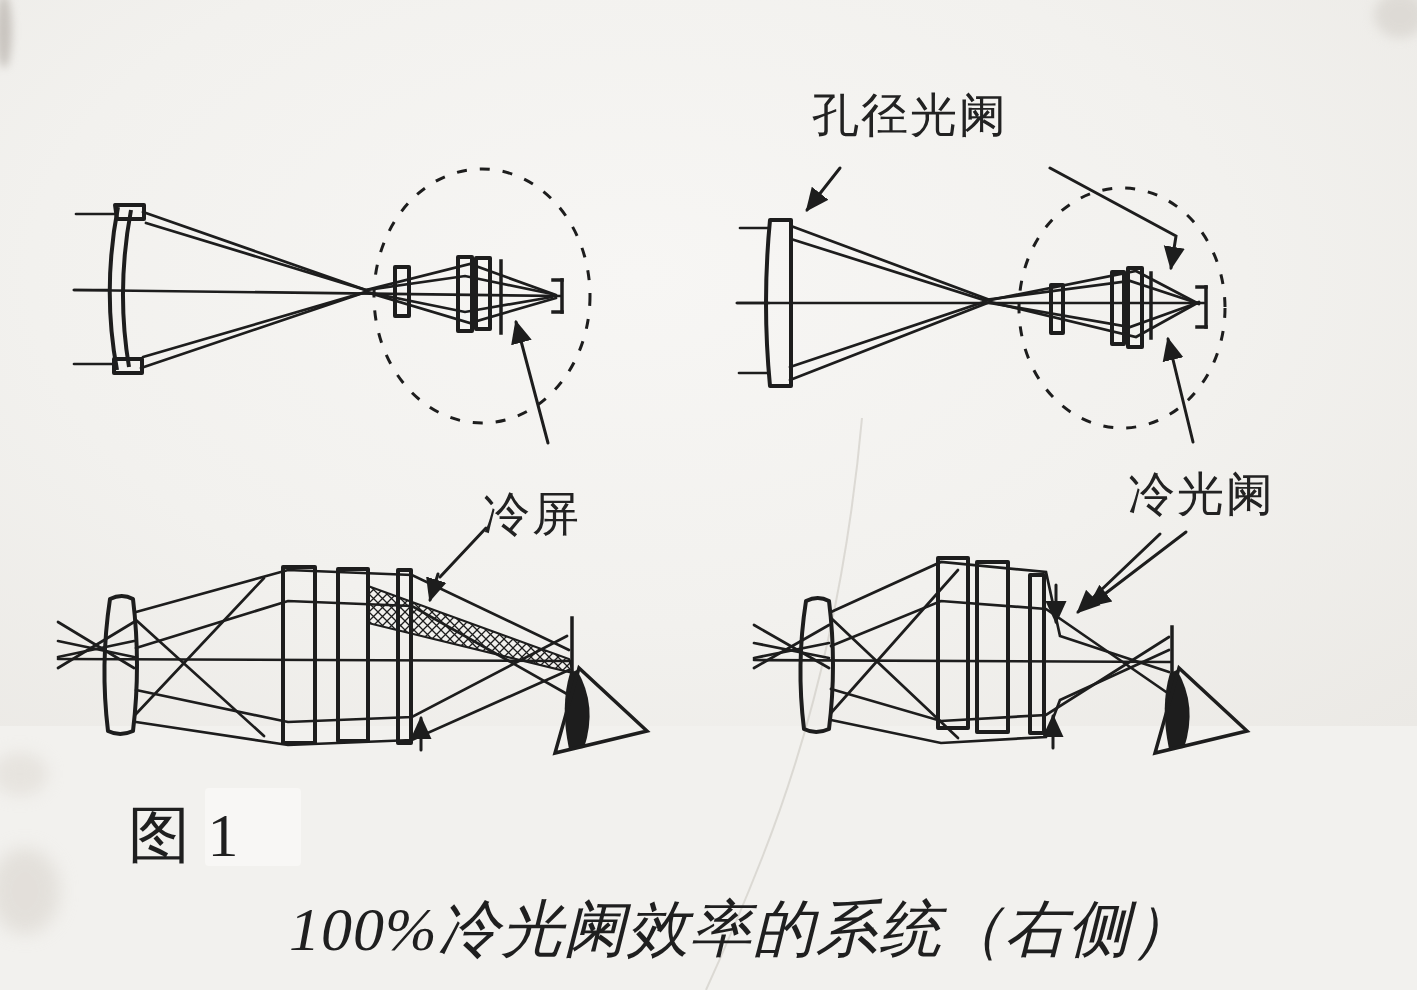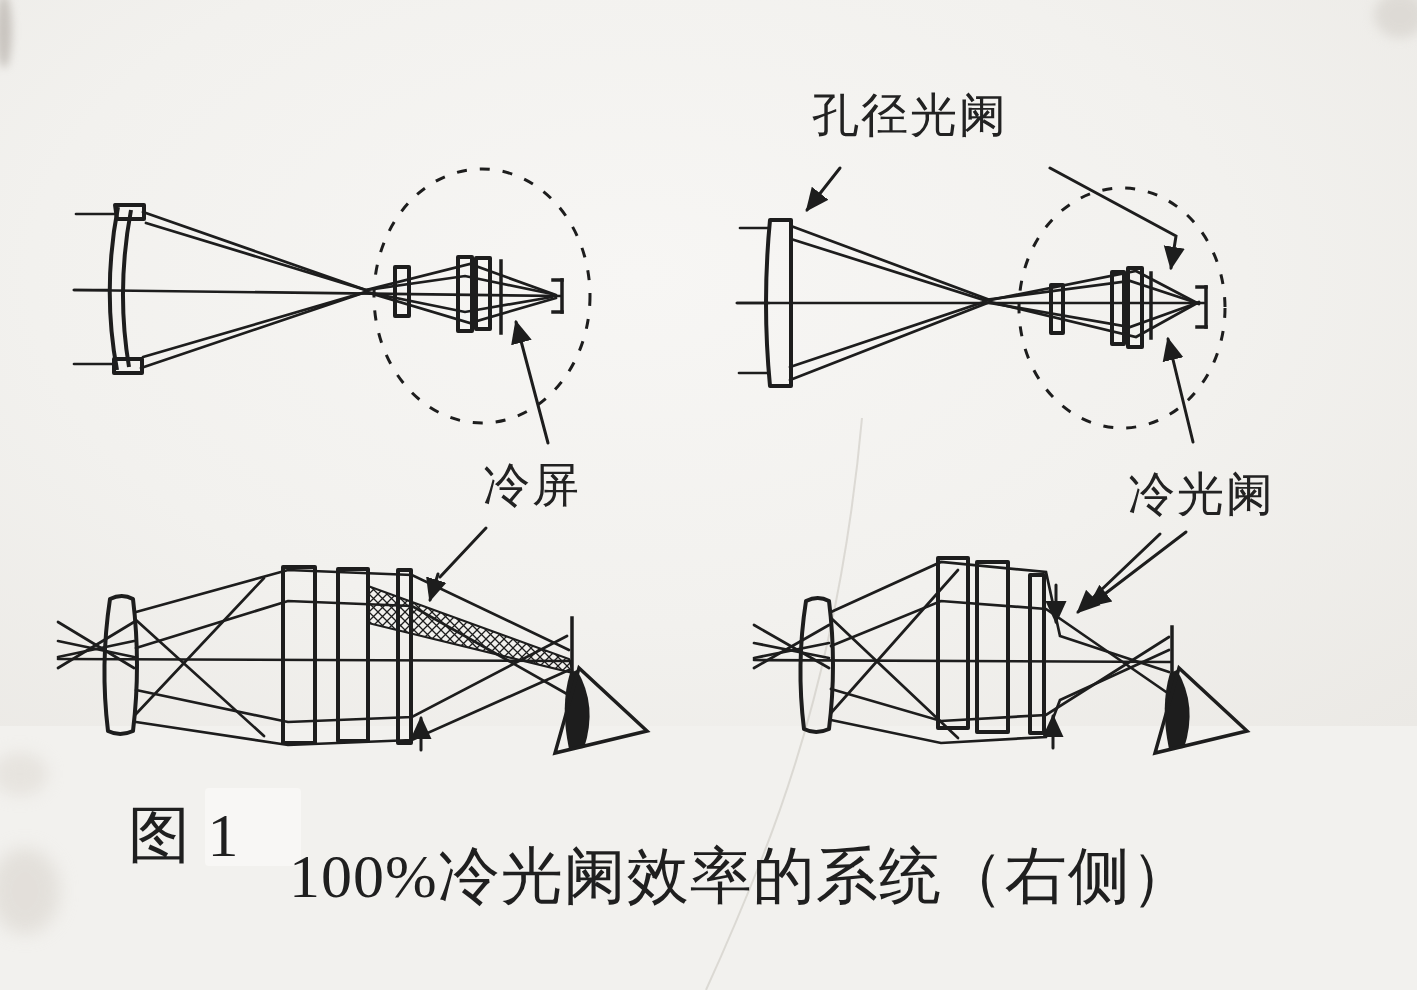--- a/index.html
+++ b/index.html
@@ -167,24 +167,24 @@
       </g>
       <g>
         <path class="th" d="M1172 627 V702"></path>
         <path class="inkfill" d="M1177 670 Q1198 706 1184 748 L1169 749 Q1160 706 1170 673 Z"></path>
         <path class="th" d="M1179 668 L1247 731 L1155 753 Z"></path>
       </g>
     </g>
   </svg>
 
   <div class="label" style="left:812px;top:84px;">孔径光阑</div>
-  <div class="label" style="left:483px;top:454px;">冷屏</div>
+  <div class="label" style="left:483px;top:483px;">冷屏</div>
   <div class="label" style="left:1128px;top:463px;font-family:Liberation Mono, monospace;">冷光阑</div>
 
   <div class="whiteout"></div>
   <div class="cap" style="left:116px;top:793px;">图 1</div>
-  <div class="cap" style="left:277px;top:834px;">100%冷光阑效率的系统（右侧）</div>
+  <div class="cap" style="left:277px;top:887px;font-style:italic;">100%冷光阑效率的系统（右侧）</div>
 
   <div class="smudge sm1"></div>
   <div class="smudge sm2"></div>
   <div class="smudge sm3"></div>
   <div class="smudge sm4"></div>
 </div>
 
 </body></html>

